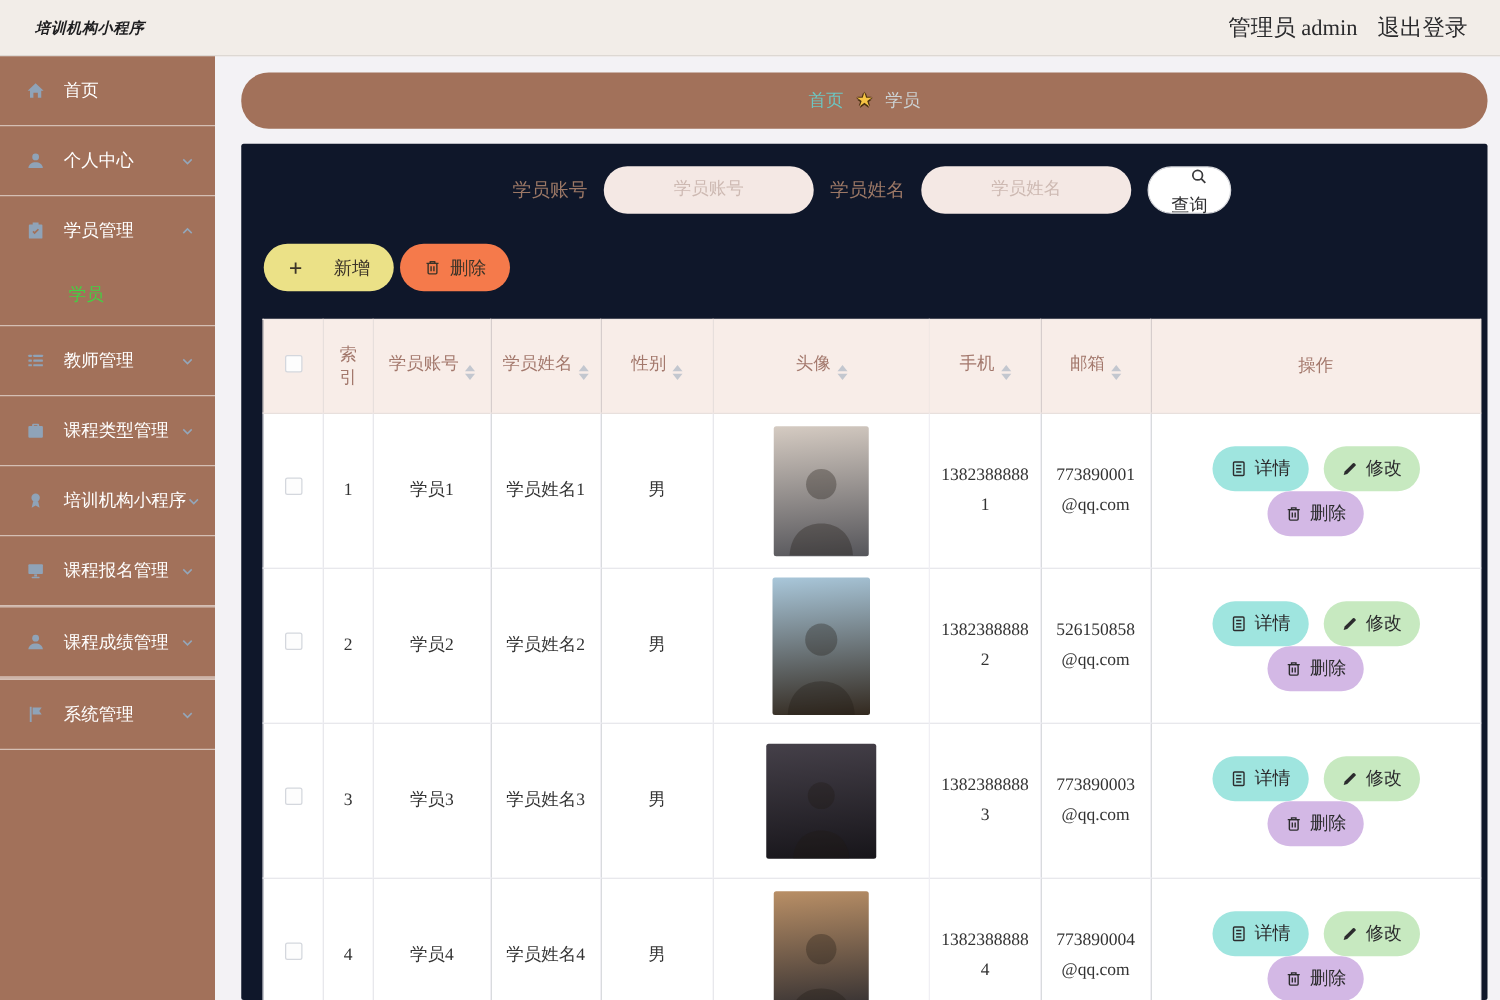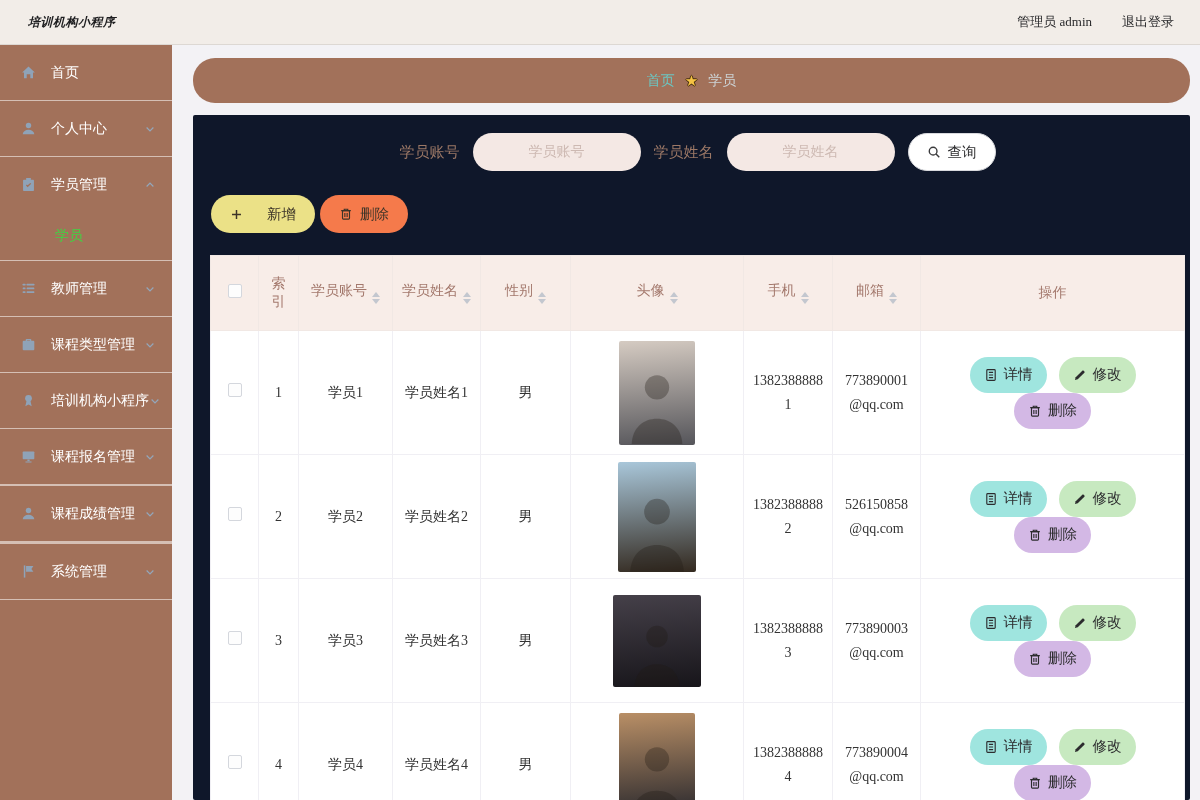--- a/index.html
+++ b/index.html
@@ -3,21 +3,21 @@
 <meta charset="utf-8">
 <style>
   * { margin:0; padding:0; box-sizing:border-box; }
   html,body { width:1200px; height:800px; overflow:hidden; }
   body { font-family:"Liberation Serif","DejaVu Serif",serif; background:#f3f2f5; position:relative; }
 
   
   .topbar { height:45px; background:#f2ede8; border-bottom:1px solid #ddd8d3;
             display:flex; align-items:center; justify-content:space-between; padding:0 26px 0 28px; }
   .topbar .title { font-size:12px; font-weight:bold; color:#1d1d1f; letter-spacing:.5px;font-style:italic; }
-  .topbar .right { display:flex; gap:30px; font-size:13px; color:#2a2a2c; }
+  .topbar .right { display:flex; gap:16px; font-size:18px; color:#2a2a2c; }
   .topbar .right span { cursor:pointer; }
 
   
   .sidebar { position:absolute; left:0; top:45px; bottom:0; width:172px; background:#a2715a; overflow:hidden; }
   .side-item { height:55px; display:flex; align-items:center; padding:0 16px 0 20px;
                color:#fff; font-size:14px; cursor:pointer; }
   .side-icon { width:17px; height:17px; margin-right:14px; color:#8fa3b8; display:inline-flex;
                align-items:center; justify-content:center; flex:none; }
   .side-label { flex:1 1 auto; white-space:nowrap; }
   .side-chev { color:#93a7bb; display:inline-flex; }
@@ -37,22 +37,22 @@
   .card { background:#0f172a; margin-top:12px; height:685px; padding:18px 5px 0 17px; border-radius:2px; overflow:hidden; }
 
   
   .search-row { display:flex; align-items:center; justify-content:center; gap:13px; }
   .search-row label { font-size:15px; color:#9c7866; }
   .pill-input { width:168px; height:38px; border:none; outline:none; border-radius:19px;
                 background:#f4e8e4; text-align:center; font-size:14px; color:#8a6c60;
                 font-family:"Liberation Serif","DejaVu Serif",serif; }
   .pill-input::placeholder { color:#cdb9b2; opacity:1; }
   .query-btn { height:38px; border-radius:19px; background:#fff; border:1px solid #d8d9dd;
-               padding:0 18px; display:inline-flex; align-items:center; gap:7px; font-size:14.5px;
-               color:#2e2e30; cursor:pointer; font-family:inherit; }
+               padding:0 18px; display:inline-flex; align-items:flex-end; gap:7px; font-size:14.5px;
+               color:#2e2e30; cursor:pointer; font-family:inherit;flex-direction:column; }
   .query-btn .ic { display:inline-flex; color:#3a3a3c; }
 
   
   .toolbar { margin-top:24px; padding-left:1px; display:flex; gap:5px; }
   .tb-btn { height:38px; border:none; border-radius:19px; padding:0 19px; font-size:14.5px;
             display:inline-flex; align-items:center; gap:7px; cursor:pointer; color:#3c3428;
             font-family:inherit; }
   .tb-btn .ic { display:inline-flex; }
 
   

